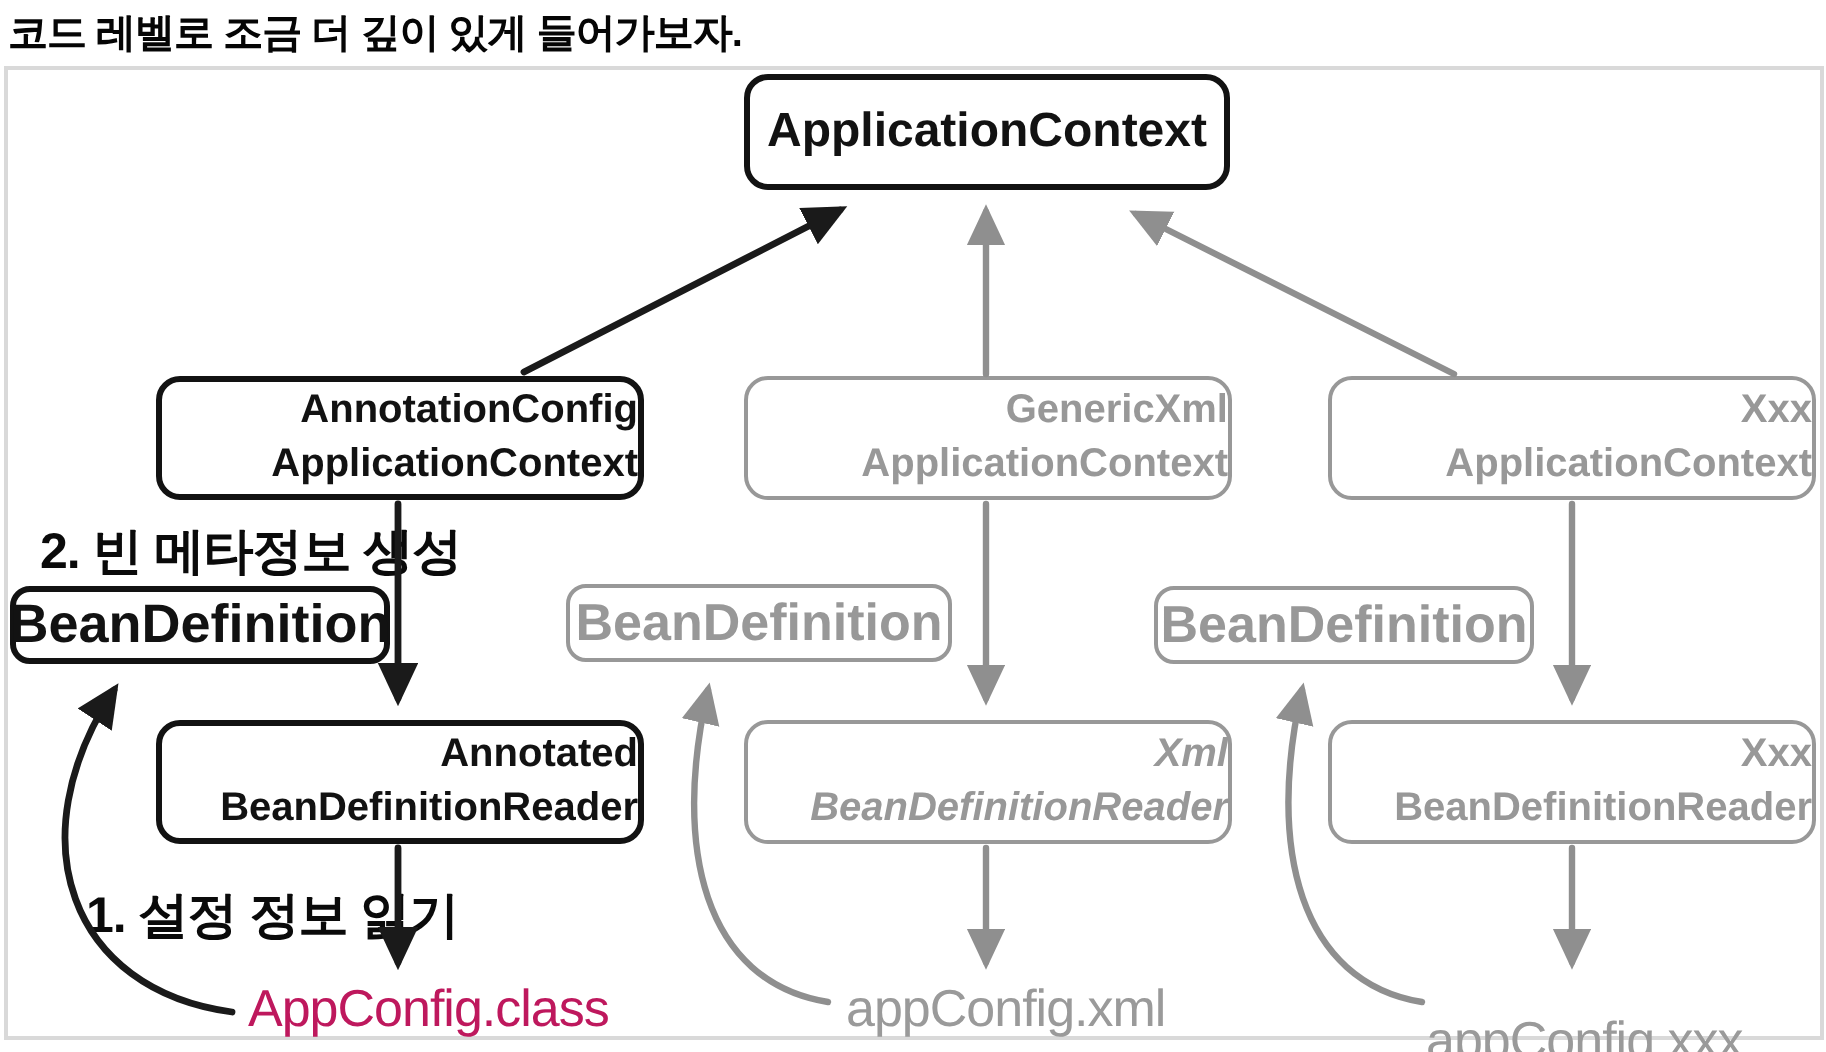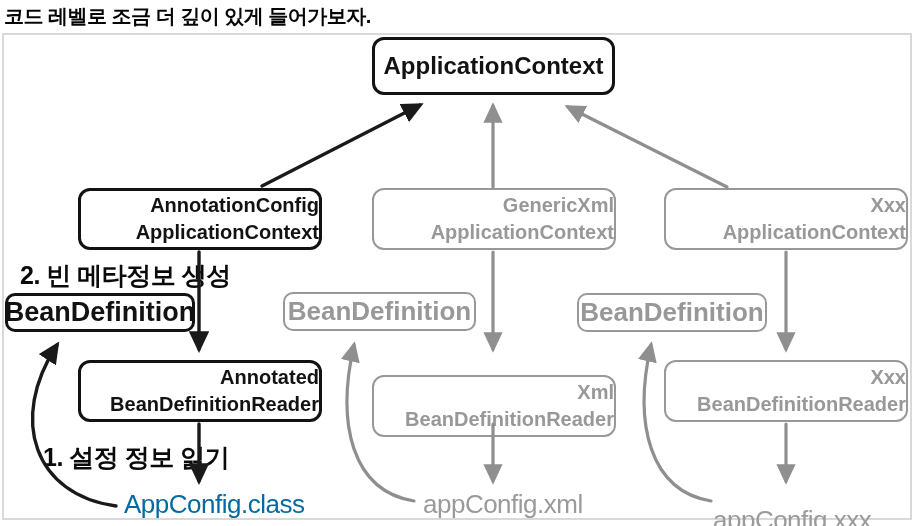--- a/index.html
+++ b/index.html
@@ -25,21 +25,21 @@
   .black-line{border:3px solid #121212;color:#121212;}
   .gray-line{border:2.5px solid #989898;color:#989898;}
   .ctx{width:244px;height:62px;border-radius:12px;font-size:20px;font-weight:bold;line-height:1.35;align-items:flex-end;}
   .root{left:372px;top:37px;width:243px;height:58px;border-radius:12px;font-size:24px;font-weight:bold;}
   .bd{height:39px;border-radius:10px;font-weight:bold;}
   .ann{
     position:absolute;z-index:2;font-size:25px;font-weight:bold;color:#0a0a0a;
     white-space:nowrap;letter-spacing:-0.5px;
   }
   .file{position:absolute;z-index:2;font-size:26px;white-space:nowrap;letter-spacing:-0.5px;}
-  .file.black{color:#0369a1;}
+  .file.black{color:#be185d;}
   .file.gray{color:#9a9a9a;}
 </style>
 </head>
 <body>
 
 <div class="page-title">코드 레벨로 조금 더 깊이 있게 들어가보자.</div>
 
 <div class="frame"></div>
 
 <svg class="arrow-layer" width="913" height="526" viewBox="0 0 913 526">
@@ -97,21 +97,21 @@
   <span>BeanDefinition</span>
 </div>
 <div class="box bd gray-line" style="left:577px;top:293px;width:190px;font-size:26px;">
   <span>BeanDefinition</span>
 </div>
 
 <div class="box ctx black-line" style="left:78px;top:360px;">
   <span>Annotated</span>
   <span>BeanDefinitionReader</span>
 </div>
-<div class="box ctx gray-line" style="left:372px;top:375px;">
+<div class="box ctx gray-line" style="left:372px;top:360px;font-style:italic;">
   <span>Xml</span>
   <span>BeanDefinitionReader</span>
 </div>
 <div class="box ctx gray-line" style="left:664px;top:360px;">
   <span>Xxx</span>
   <span>BeanDefinitionReader</span>
 </div>
 
 <div class="ann" style="left:43px;top:441px;">1. 설정 정보 읽기</div>
 

